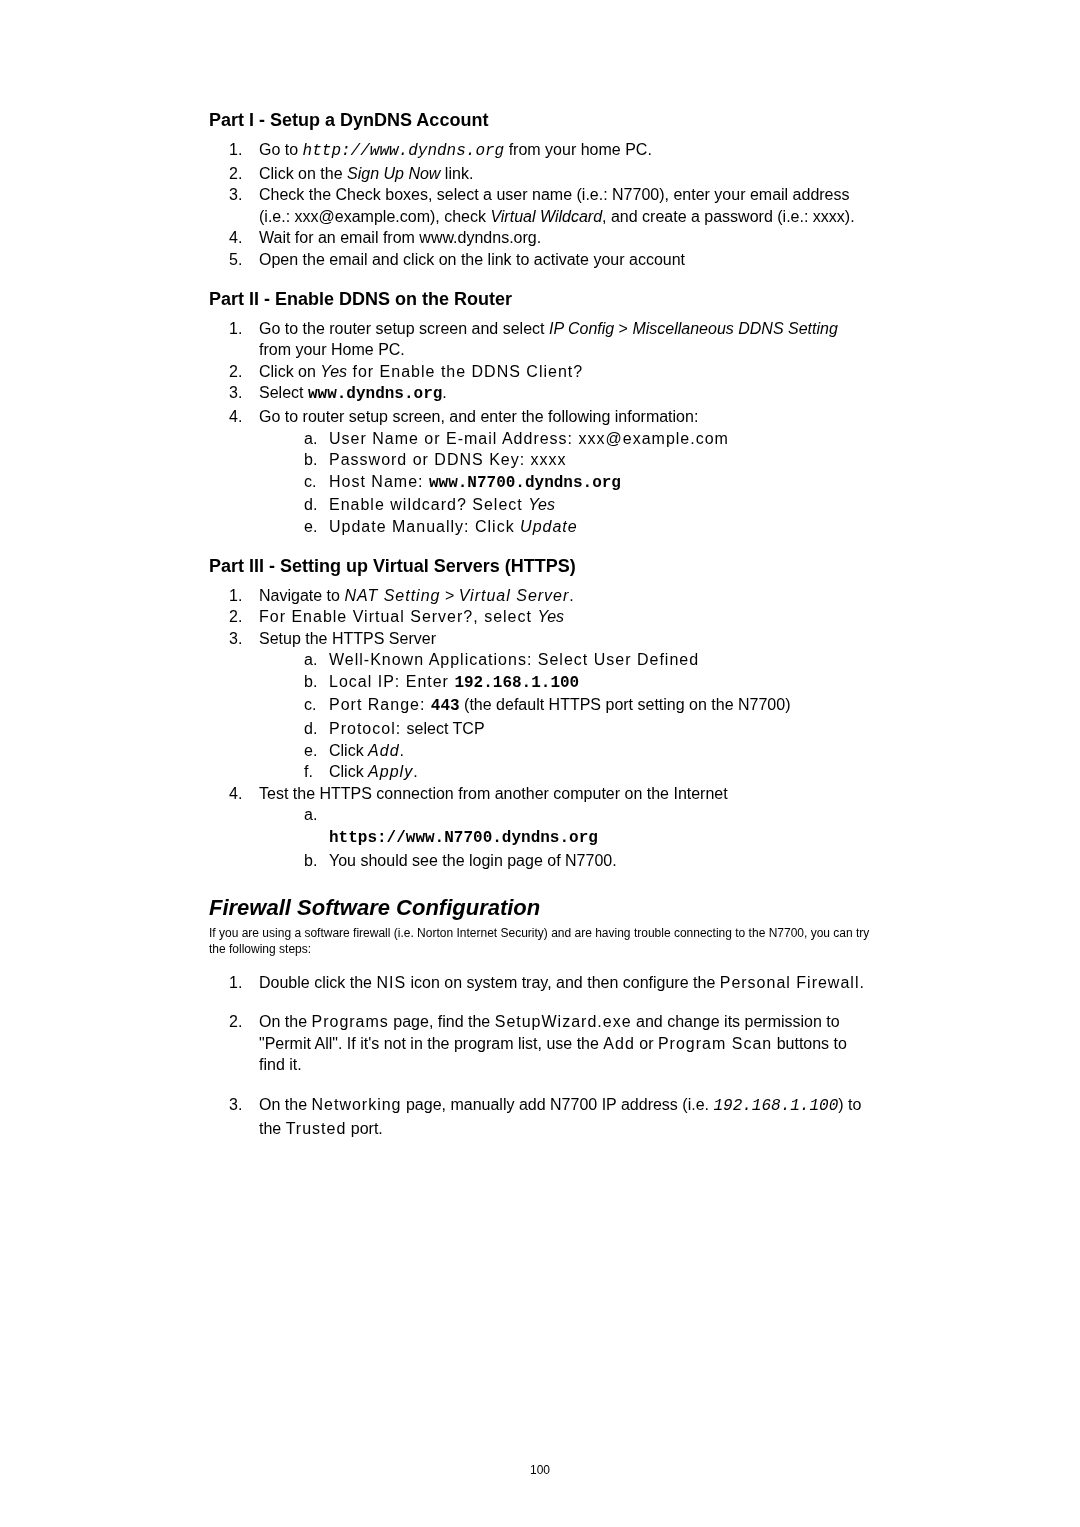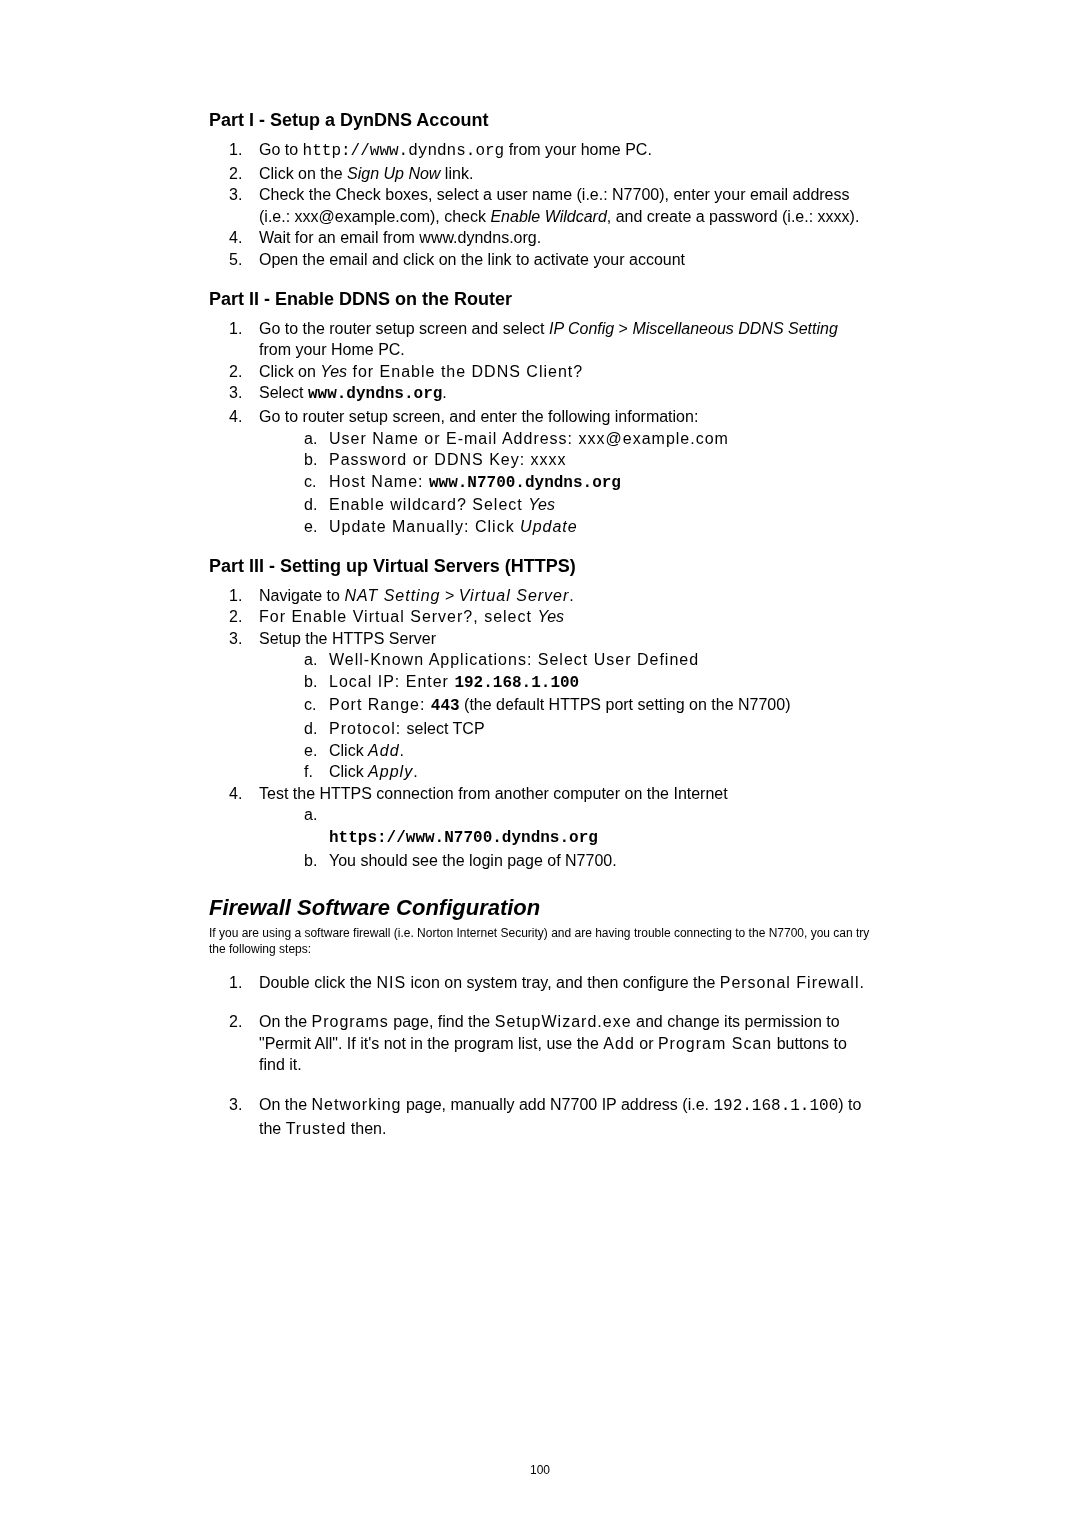--- a/index.html
+++ b/index.html
@@ -67,20 +67,21 @@
     position: relative;
   }
   ol.sub > li .letter {
     position: absolute;
     left: 45px;
     top: 0;
     white-space: nowrap;
   }
   .mono {
     font-family: "Courier New", monospace;
+    font-style: italic;
   }
   .mono-bold {
     font-family: "Courier New", monospace;
     font-weight: bold;
   }
   .italic {
     font-style: italic;
     text-align: right;
   }
   .spaced-letters {
@@ -105,21 +106,21 @@
     <li>
       <span class="num">1.</span>
       <span>Go to </span><span class="mono">http://www.dyndns.org</span><span> from your home PC.</span>
     </li>
     <li>
       <span class="num">2.</span>
       <span>Click on the </span><span class="italic">Sign Up Now</span><span> link.</span>
     </li>
     <li>
       <span class="num">3.</span>
-      <span>Check the Check boxes, select a user name (i.e.: N7700), enter your email address (i.e.: xxx@example.com), check </span><span class="italic">Enable Wildcard</span><span>, and create a password (i.e.: xxxx).</span>
+      <span>Check the Check boxes, select a user name (i.e.: N7700), enter your email address (i.e.: xxx@example.com), check </span><span class="italic">Virtual Wildcard</span><span>, and create a password (i.e.: xxxx).</span>
     </li>
     <li>
       <span class="num">4.</span>
       <span>Wait for an email from www.dyndns.org.</span>
     </li>
     <li>
       <span class="num">5.</span>
       <span>Open the email and click on the link to activate your account</span>
     </li>
   </ol>
@@ -229,18 +230,18 @@
     <li>
       <span class="num">1.</span>
       <span>Double click the </span><span class="spaced-letters">NIS</span><span> icon on system tray, and then configure the </span><span class="spaced-letters">Personal Firewall.</span>
     </li>
     <li>
       <span class="num">2.</span>
       <span>On the </span><span class="spaced-letters">Programs</span><span> page, find the </span><span class="spaced-letters">SetupWizard.exe</span><span> and change its permission to "Permit All". If it's not in the program list, use the </span><span class="spaced-letters">Add</span><span> or </span><span class="spaced-letters">Program Scan</span><span> buttons to find it.</span>
     </li>
     <li>
       <span class="num">3.</span>
-      <span>On the </span><span class="spaced-letters">Networking</span><span> page, manually add N7700 IP address (i.e. </span><span class="mono">192.168.1.100</span><span>) to the </span><span class="spaced-letters">Trusted</span><span> then.</span>
+      <span>On the </span><span class="spaced-letters">Networking</span><span> page, manually add N7700 IP address (i.e. </span><span class="mono">192.168.1.100</span><span>) to the </span><span class="spaced-letters">Trusted</span><span> port.</span>
     </li>
   </ol>
 
   <div class="pagenum">100</div>
 </div>
 
 </body></html>

